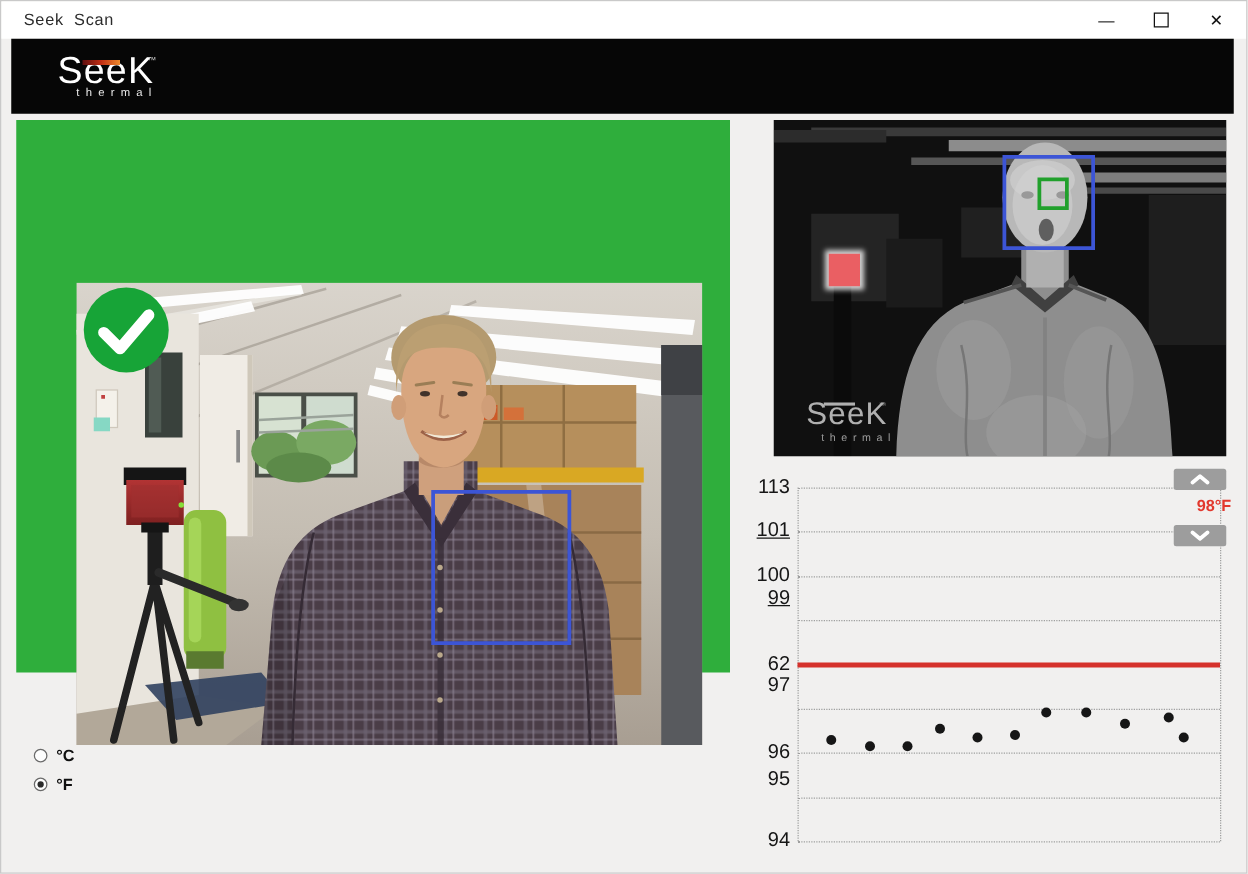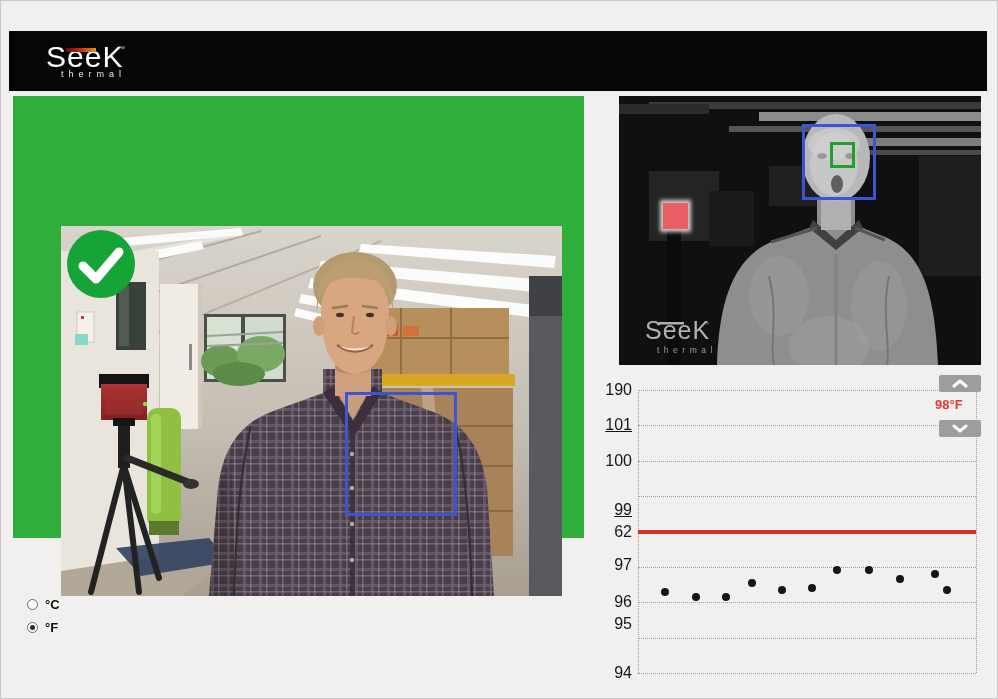--- a/index.html
+++ b/index.html
@@ -36,35 +36,49 @@
   
   .chart{position:absolute;left:598px;top:370px;width:392px;height:312px;}
   .gridline{position:absolute;height:0;border-top:1px dotted #9f9f9f;}
   .vborder{position:absolute;width:0;border-left:1px dotted #9f9f9f;}
   .ytick{position:absolute;left:0;width:33px;text-align:right;font-size:16px;color:#161616;height:18px;line-height:18px;}
   .threshold-line{position:absolute;height:4px;background:#d5312b;}
   .dot{position:absolute;width:8px;height:8px;border-radius:50%;background:#161616;}
   .spin-btn{position:absolute;left:340px;width:42px;height:17px;background:#9d9d9d;border:none;border-radius:2px;
             display:flex;align-items:center;justify-content:center;padding:0;cursor:pointer;z-index:3;}
   .spin-up{top:4px}.spin-down{top:49px}
-  .threshold-label{position:absolute;left:336px;top:26px;width:50px;text-align:left;
+  .threshold-label{position:absolute;left:336px;top:26px;width:50px;text-align:right;
                    font-size:13px;font-weight:bold;color:#e2382d;z-index:3;}
   
   .unit-row{position:absolute;left:26px;display:flex;align-items:center;gap:7px;font-size:13px;
             font-weight:bold;color:#101010;cursor:pointer;}
   .u-c{top:596px}.u-f{top:619px}
   .radio{width:11px;height:11px;border-radius:50%;border:1px solid #6a6a6a;background:#fdfdfd;
          position:relative;box-sizing:border-box;}
   .radio.sel::after{content:"";position:absolute;left:2px;top:2px;width:5px;height:5px;border-radius:50%;background:#2a2a2a;}
 </style>
 </head>
 <body>
 
 <div class="app">
 
+  <div class="titlebar">
+    <span class="title">Seek Scan</span>
+    <div class="win-controls">
+      <button class="win-btn">
+        <span>—</span>
+      </button>
+      <button class="win-btn">
+        <span class="max-glyph"></span>
+      </button>
+      <button class="win-btn">
+        <span>✕</span>
+      </button>
+    </div>
+  </div>
 
   <div class="header">
     <div class="logo">
       <div class="logo-text">SeeK</div>
       <div class="logo-bar"></div>
       <div class="logo-tm">™</div>
       <div class="logo-sub">thermal</div>
     </div>
   </div>
 
@@ -257,31 +271,31 @@
         <polyline points="2,2 8,7 14,2" fill="none" stroke="#ffffff" stroke-width="3" stroke-linecap="round" stroke-linejoin="round"></polyline>
       </svg>
     </button>
   <div class="gridline" style="top: 302px; left: 39px; width: 338px;"></div>
       <div class="ytick" style="top: 293px;">94</div>
       <div class="gridline" style="top: 266.625px; left: 39px; width: 338px;"></div>
       <div class="ytick" style="top: 244px;">95</div>
       <div class="gridline" style="top: 231.25px; left: 39px; width: 338px;"></div>
       <div class="ytick" style="top: 222.25px;">96</div>
       <div class="gridline" style="top: 195.875px; left: 39px; width: 338px;"></div>
-      <div class="ytick" style="top: 185px;">97</div>
+      <div class="ytick" style="top: 169px;">97</div>
       <div class="gridline" style="top: 160.5px; left: 39px; width: 338px;"></div>
       <div class="ytick" style="top: 151.5px;">62</div>
       <div class="gridline" style="top: 125.125px; left: 39px; width: 338px;"></div>
-      <div class="ytick" style="top: 130px; text-decoration: underline;">99</div>
+      <div class="ytick" style="top: 99px; text-decoration: underline;">99</div>
       <div class="gridline" style="top: 89.75px; left: 39px; width: 338px;"></div>
       <div class="ytick" style="top: 80.75px;">100</div>
       <div class="gridline" style="top: 54.375px; left: 39px; width: 338px;"></div>
       <div class="ytick" style="top: 45.375px; text-decoration: underline;">101</div>
       <div class="gridline" style="top: 19px; left: 39px; width: 338px;"></div>
-      <div class="ytick" style="top: 10px;">190</div>
+      <div class="ytick" style="top: 10px;">113</div>
       <div class="vborder" style="left: 39px; top: 19px; height: 283px;"></div>
       <div class="vborder" style="left: 377px; top: 19px; height: 283px;"></div>
       <div class="threshold-line" style="left: 39px; width: 338px; top: 158.5px; background: rgb(213, 49, 43);"></div>
       <div class="dot" style="left: 62.04px; top: 216.637px;"></div>
       <div class="dot" style="left: 93.136px; top: 221.944px;"></div>
       <div class="dot" style="left: 122.88px; top: 221.944px;"></div>
       <div class="dot" style="left: 148.906px; top: 207.794px;"></div>
       <div class="dot" style="left: 178.988px; top: 214.869px;"></div>
       <div class="dot" style="left: 209.07px; top: 213.1px;"></div>
       <div class="dot" style="left: 234.082px; top: 195.412px;"></div>

